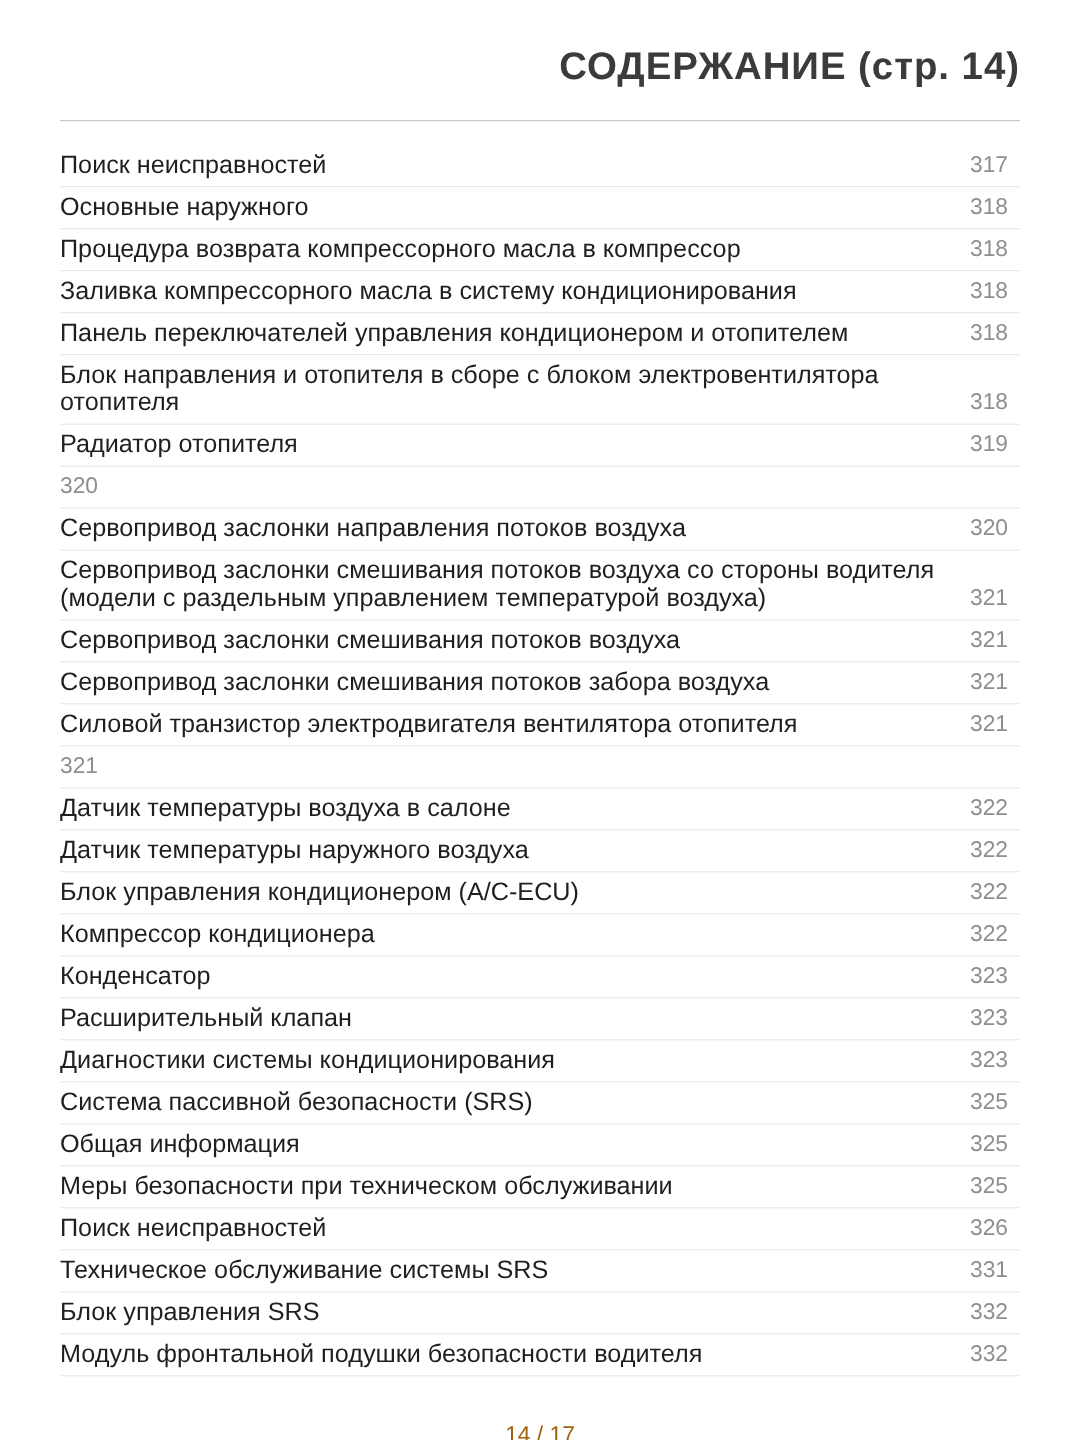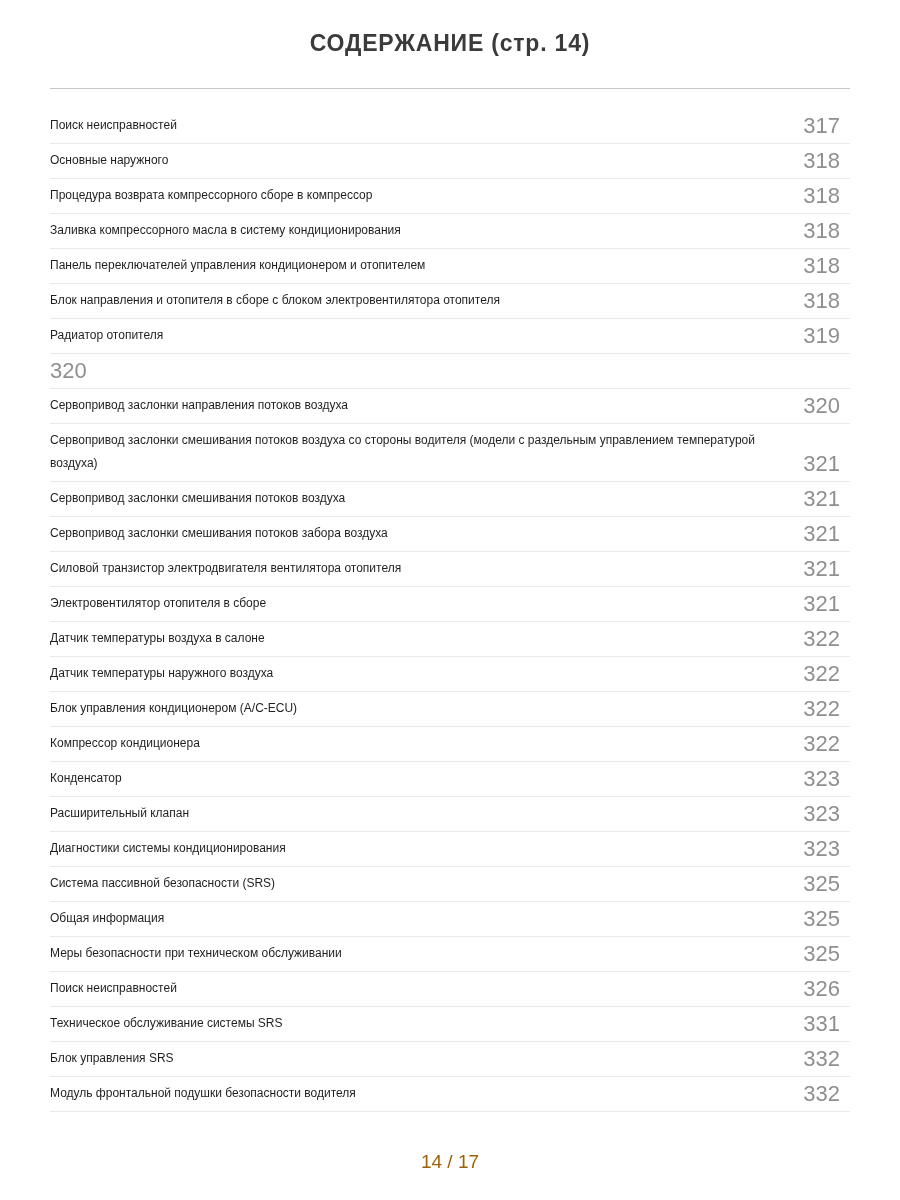--- a/index.html
+++ b/index.html
@@ -10,23 +10,23 @@
     font-family: "Liberation Sans", "DejaVu Sans", sans-serif;
     position: relative;
     overflow: hidden;
   }
   .page {
     width: 900px;
     height: 1200px;
     padding: 0 50px;
   }
   .page-title {
-    margin-top: 28px;
-    text-align: center;
-    font-size: 23px;
+    margin-top: 40px;
+    text-align: right;
+    font-size: 32px;
     line-height: 30px;
     font-weight: bold;
     letter-spacing: 0.8px;
     color: #3b3b3b;
   }
   .title-divider {
     margin-top: 30px;
     height: 1px;
     background: #c7c7c7;
   }
@@ -36,28 +36,28 @@
   .toc-row {
     display: flex;
     justify-content: space-between;
     align-items: flex-end;
     padding: 5px 0 6px;
     border-bottom: 1px solid #e9e9e9;
   }
   .toc-title {
     flex: 1 1 auto;
     padding-right: 24px;
-    font-size: 12px;
+    font-size: 21px;
     line-height: 23px;
     color: #1f1f1f;
   }
   .toc-page {
     flex: 0 0 auto;
     padding-right: 10px;
-    font-size: 22px;
+    font-size: 19px;
     line-height: 23px;
     color: #8f8f8f;
   }
   .page-footer {
     margin-top: 40px;
     text-align: center;
     font-size: 19px;
     line-height: 20px;
     color: #a16207;
   }
@@ -76,21 +76,21 @@
     <span class="toc-title">Поиск неисправностей</span>
     <span class="toc-page">317</span>
   </div>
 
   <div class="toc-row">
     <span class="toc-title">Основные наружного</span>
     <span class="toc-page">318</span>
   </div>
 
   <div class="toc-row">
-    <span class="toc-title">Процедура возврата компрессорного сборе в компрессор</span>
+    <span class="toc-title">Процедура возврата компрессорного масла в компрессор</span>
     <span class="toc-page">318</span>
   </div>
 
   <div class="toc-row">
     <span class="toc-title">Заливка компрессорного масла в систему кондиционирования</span>
     <span class="toc-page">318</span>
   </div>
 
   <div class="toc-row">
     <span class="toc-title">Панель переключателей управления кондиционером и отопителем</span>
@@ -130,21 +130,20 @@
     <span class="toc-title">Сервопривод заслонки смешивания потоков забора воздуха</span>
     <span class="toc-page">321</span>
   </div>
 
   <div class="toc-row">
     <span class="toc-title">Силовой транзистор электродвигателя вентилятора отопителя</span>
     <span class="toc-page">321</span>
   </div>
 
   <div class="toc-row">
-    <span class="toc-title">Электровентилятор отопителя в сборе</span>
     <span class="toc-page">321</span>
   </div>
 
   <div class="toc-row">
     <span class="toc-title">Датчик температуры воздуха в салоне</span>
     <span class="toc-page">322</span>
   </div>
 
   <div class="toc-row">
     <span class="toc-title">Датчик температуры наружного воздуха</span>

